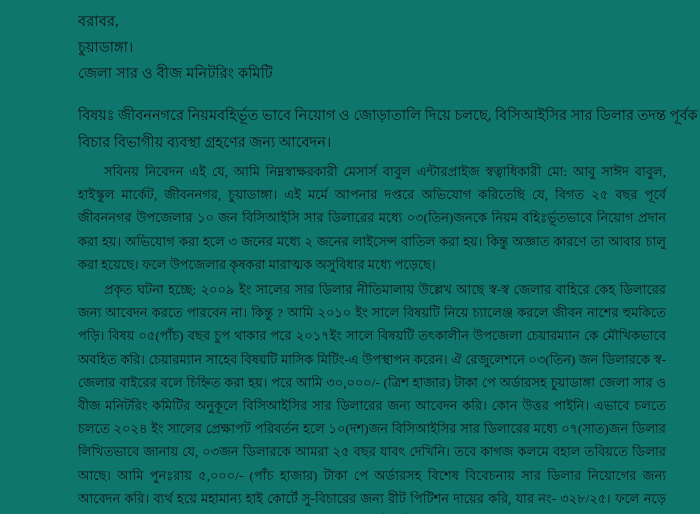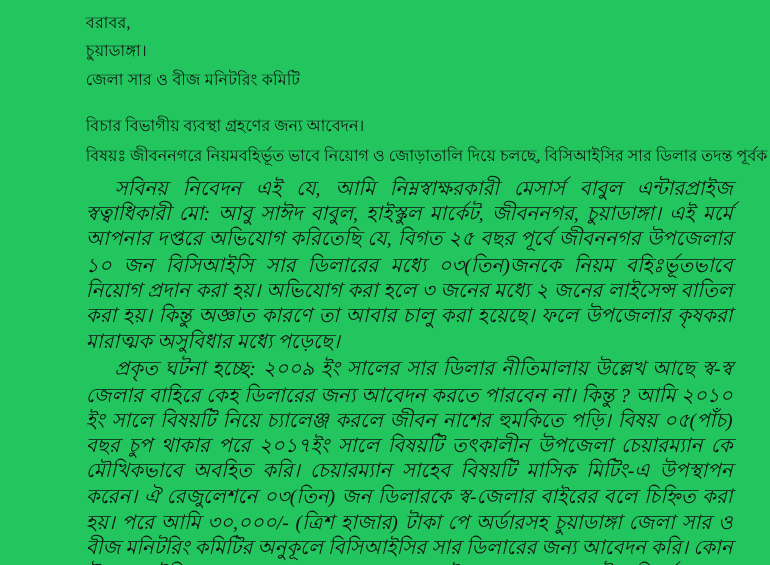--- a/index.html
+++ b/index.html
@@ -11,21 +11,21 @@
     width: 700px;
     height: 514px;
     overflow: hidden;
     font-family: "Liberation Serif", "DejaVu Serif", serif;
     color: #111111;
   }
   .page {
     position: relative;
     width: 700px;
     height: 514px;
-    background: #22c55e;
+    background: #0f766e;
     box-sizing: border-box;
     padding: 6px 34px 0 78px;
   }
   .addr-block {
     margin-top: 2px;
   }
   .addr-line {
     font-size: 14.5px;
     line-height: 26px;
     letter-spacing: 0.2px;
@@ -39,25 +39,24 @@
     line-height: 27px;
     white-space: nowrap;
   }
   .salutation {
     margin-top: 16px;
     font-size: 14.5px;
     line-height: 24px;
   }
   .para {
     margin-top: 4px;
-    font-size: 18px;
+    font-size: 13px;
     line-height: 23.2px;
     text-align: justify;
     text-justify: inter-word;
-    font-style: italic;
   }
   .para span.ind {
     display: inline-block;
     width: 26px;
   }
   .tight {
     margin-top: 2px;
   }
 </style>
 </head>
@@ -65,22 +64,22 @@
 
 <div class="page">
 
   <div class="addr-block">
     <div class="addr-line">বরাবর,</div>
     <div class="addr-line">চুয়াডাঙ্গা।</div>
     <div class="addr-line">জেলা সার ও বীজ মনিটরিং কমিটি</div>
   </div>
 
   <div class="subject-block">
+    <div class="subject-line">বিষয়ঃ জীবননগরে নিয়মবহির্ভূত ভাবে নিয়োগ ও  জোড়াতালি দিয়ে চলছে, বিসিআইসির সার ডিলার তদন্ত পূর্বক</div>
     <div class="subject-line">বিচার বিভাগীয় ব্যবস্থা গ্রহণের জন্য আবেদন।</div>
-    <div class="subject-line">বিষয়ঃ জীবননগরে নিয়মবহির্ভূত ভাবে নিয়োগ ও  জোড়াতালি দিয়ে চলছে, বিসিআইসির সার ডিলার তদন্ত পূর্বক</div>
   </div>
 
 
   <div class="para">
     <span class="ind"></span><span>সবিনয় নিবেদন এই যে, আমি নিম্নস্বাক্ষরকারী মেসার্স বাবুল এন্টারপ্রাইজ স্বত্বাধিকারী মো: আবু সাঈদ বাবুল, হাইস্কুল মার্কেট, জীবননগর, চুয়াডাঙ্গা।  এই মর্মে আপনার দপ্তরে অভিযোগ করিতেছি যে, বিগত ২৫ বছর পূর্বে জীবননগর উপজেলার ১০ জন বিসিআইসি সার ডিলারের মধ্যে ০৩(তিন)জনকে নিয়ম বহিঃর্ভূতভাবে নিয়োগ প্রদান করা হয়। অভিযোগ করা হলে ৩ জনের মধ্যে ২ জনের লাইসেন্স বাতিল করা হয়। কিন্তু অজ্ঞাত কারণে তা আবার চালু করা হয়েছে। ফলে উপজেলার কৃষকরা মারাত্মক অসুবিধার মধ্যে পড়েছে।</span>
   </div>
 
   <div class="para tight">
     <span class="ind"></span><span>প্রকৃত ঘটনা হচ্ছে: ২০০৯ ইং সালের সার ডিলার নীতিমালায় উল্লেখ আছে স্ব-স্ব জেলার বাহিরে কেহ ডিলারের জন্য আবেদন করতে পারবেন না। কিন্তু ? আমি ২০১০ ইং সালে বিষয়টি নিয়ে চ্যালেঞ্জ করলে জীবন নাশের হুমকিতে পড়ি।  বিষয় ০৫(পাঁচ) বছর চুপ থাকার পরে ২০১৭ইং সালে বিষয়টি তৎকালীন উপজেলা চেয়ারম্যান কে মৌখিকভাবে অবহিত করি। চেয়ারম্যান সাহেব বিষয়টি মাসিক মিটিং-এ উপস্থাপন করেন। ঐ রেজুলেশনে ০৩(তিন) জন ডিলারকে স্ব-জেলার বাইরের বলে চিহ্নিত করা হয়। পরে আমি ৩০,০০০/- (ত্রিশ হাজার) টাকা পে অর্ডারসহ চুয়াডাঙ্গা জেলা সার ও বীজ মনিটরিং কমিটির অনুকূলে বিসিআইসির সার ডিলারের জন্য আবেদন করি। কোন উত্তর পাইনি। এভাবে চলতে চলতে ২০২৪ ইং সালের প্রেক্ষাপট পরিবর্তন হলে ১০(দশ)জন বিসিআইসির সার ডিলারের মধ্যে ০৭(সাত)জন ডিলার লিখিতভাবে জানায় যে, ০৩জন ডিলারকে আমরা ২৫ বছর যাবৎ দেখিনি। তবে কাগজ কলমে বহাল তবিয়তে ডিলার আছে। আমি পুনঃরায় ৫,০০০/- (পাঁচ হাজার) টাকা পে অর্ডারসহ বিশেষ বিবেচনায় সার ডিলার নিয়োগের জন্য আবেদন করি। ব্যর্থ হয়ে মহামান্য হাই কোর্টে সু-বিচারের জন্য রীট পিটিশন দায়ের করি, যার নং- ৩২৮/২৫। ফলে নড়ে বসে কৃষি অধিদপ্তর হয় রূপ ০৩(তিন) সদস্য বিশিষ্ট তদন্ত কমিটি গঠিত হয়।</span>
   </div>

